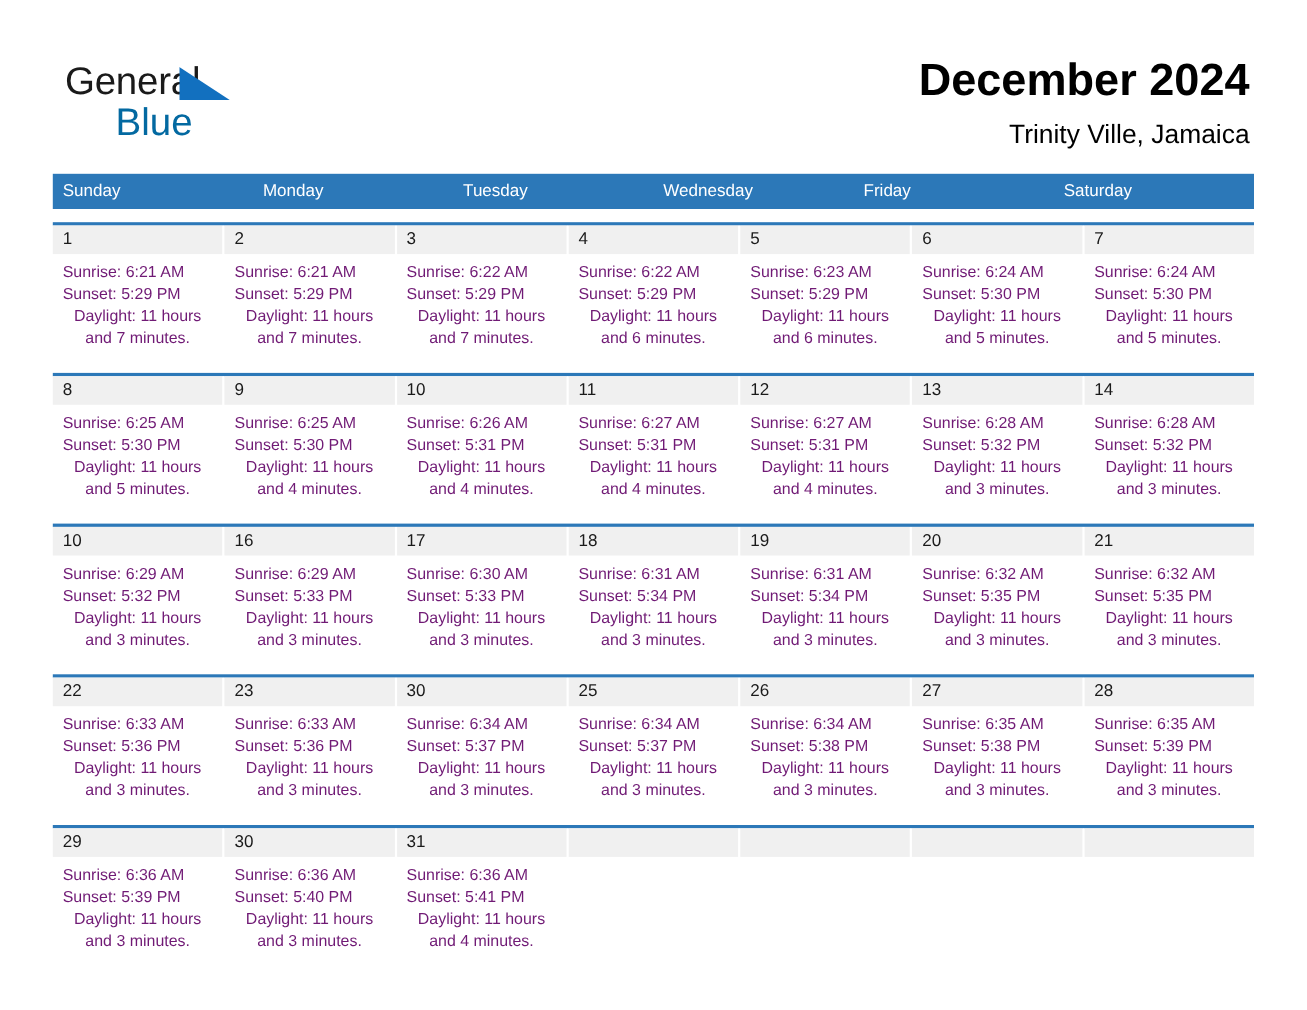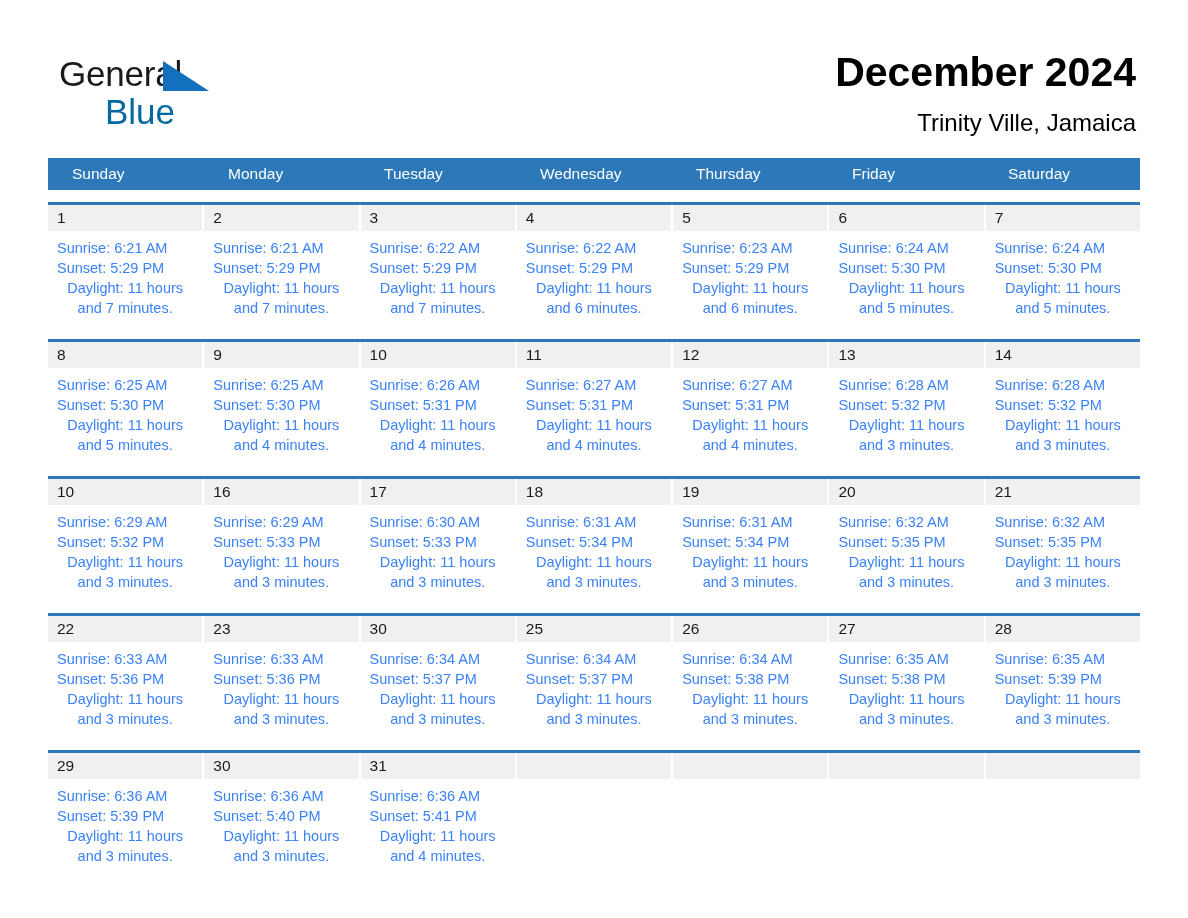--- a/index.html
+++ b/index.html
@@ -102,21 +102,21 @@
     width: 100%;
     background: #2c78b8;
     height: 32px;
   }
   .weekday {
     flex: 1 1 0;
     min-width: 0;
     color: #ffffff;
     font-size: 15.5px;
     line-height: 32px;
-    padding-left: 24px;
+    padding-left: 9px;
     box-sizing: border-box;
     white-space: nowrap;
   }
 
   .week {
     display: flex;
     width: 100%;
     border-top: 3px solid #2c78b8;
     margin-top: 12px;
     height: 122px;
@@ -147,21 +147,21 @@
     box-sizing: border-box;
     white-space: nowrap;
   }
   .day.empty .day-num {
     background: #f0f0f0;
   }
   .day-body {
     padding: 7px 9px 0 9px;
     font-size: 14.5px;
     line-height: 20px;
-    color: #3b82f6;
+    color: #701a75;
   }
   .day-body div {
     white-space: nowrap;
   }
   .day-body .wrap {
     white-space: normal;
     text-align: center;
   }
 </style>
 </head>
@@ -188,21 +188,20 @@
 
   </div>
 
   <div class="calendar">
 
     <div class="weekdays">
       <div class="weekday">Sunday</div>
       <div class="weekday">Monday</div>
       <div class="weekday">Tuesday</div>
       <div class="weekday">Wednesday</div>
-      <div class="weekday">Thursday</div>
       <div class="weekday">Friday</div>
       <div class="weekday">Saturday</div>
     </div>
 
     <div class="week">
       <div class="day">
         <div class="day-num">1</div>
         <div class="day-body">
           <div>Sunrise: 6:21 AM</div>
           <div>Sunset: 5:29 PM</div>

